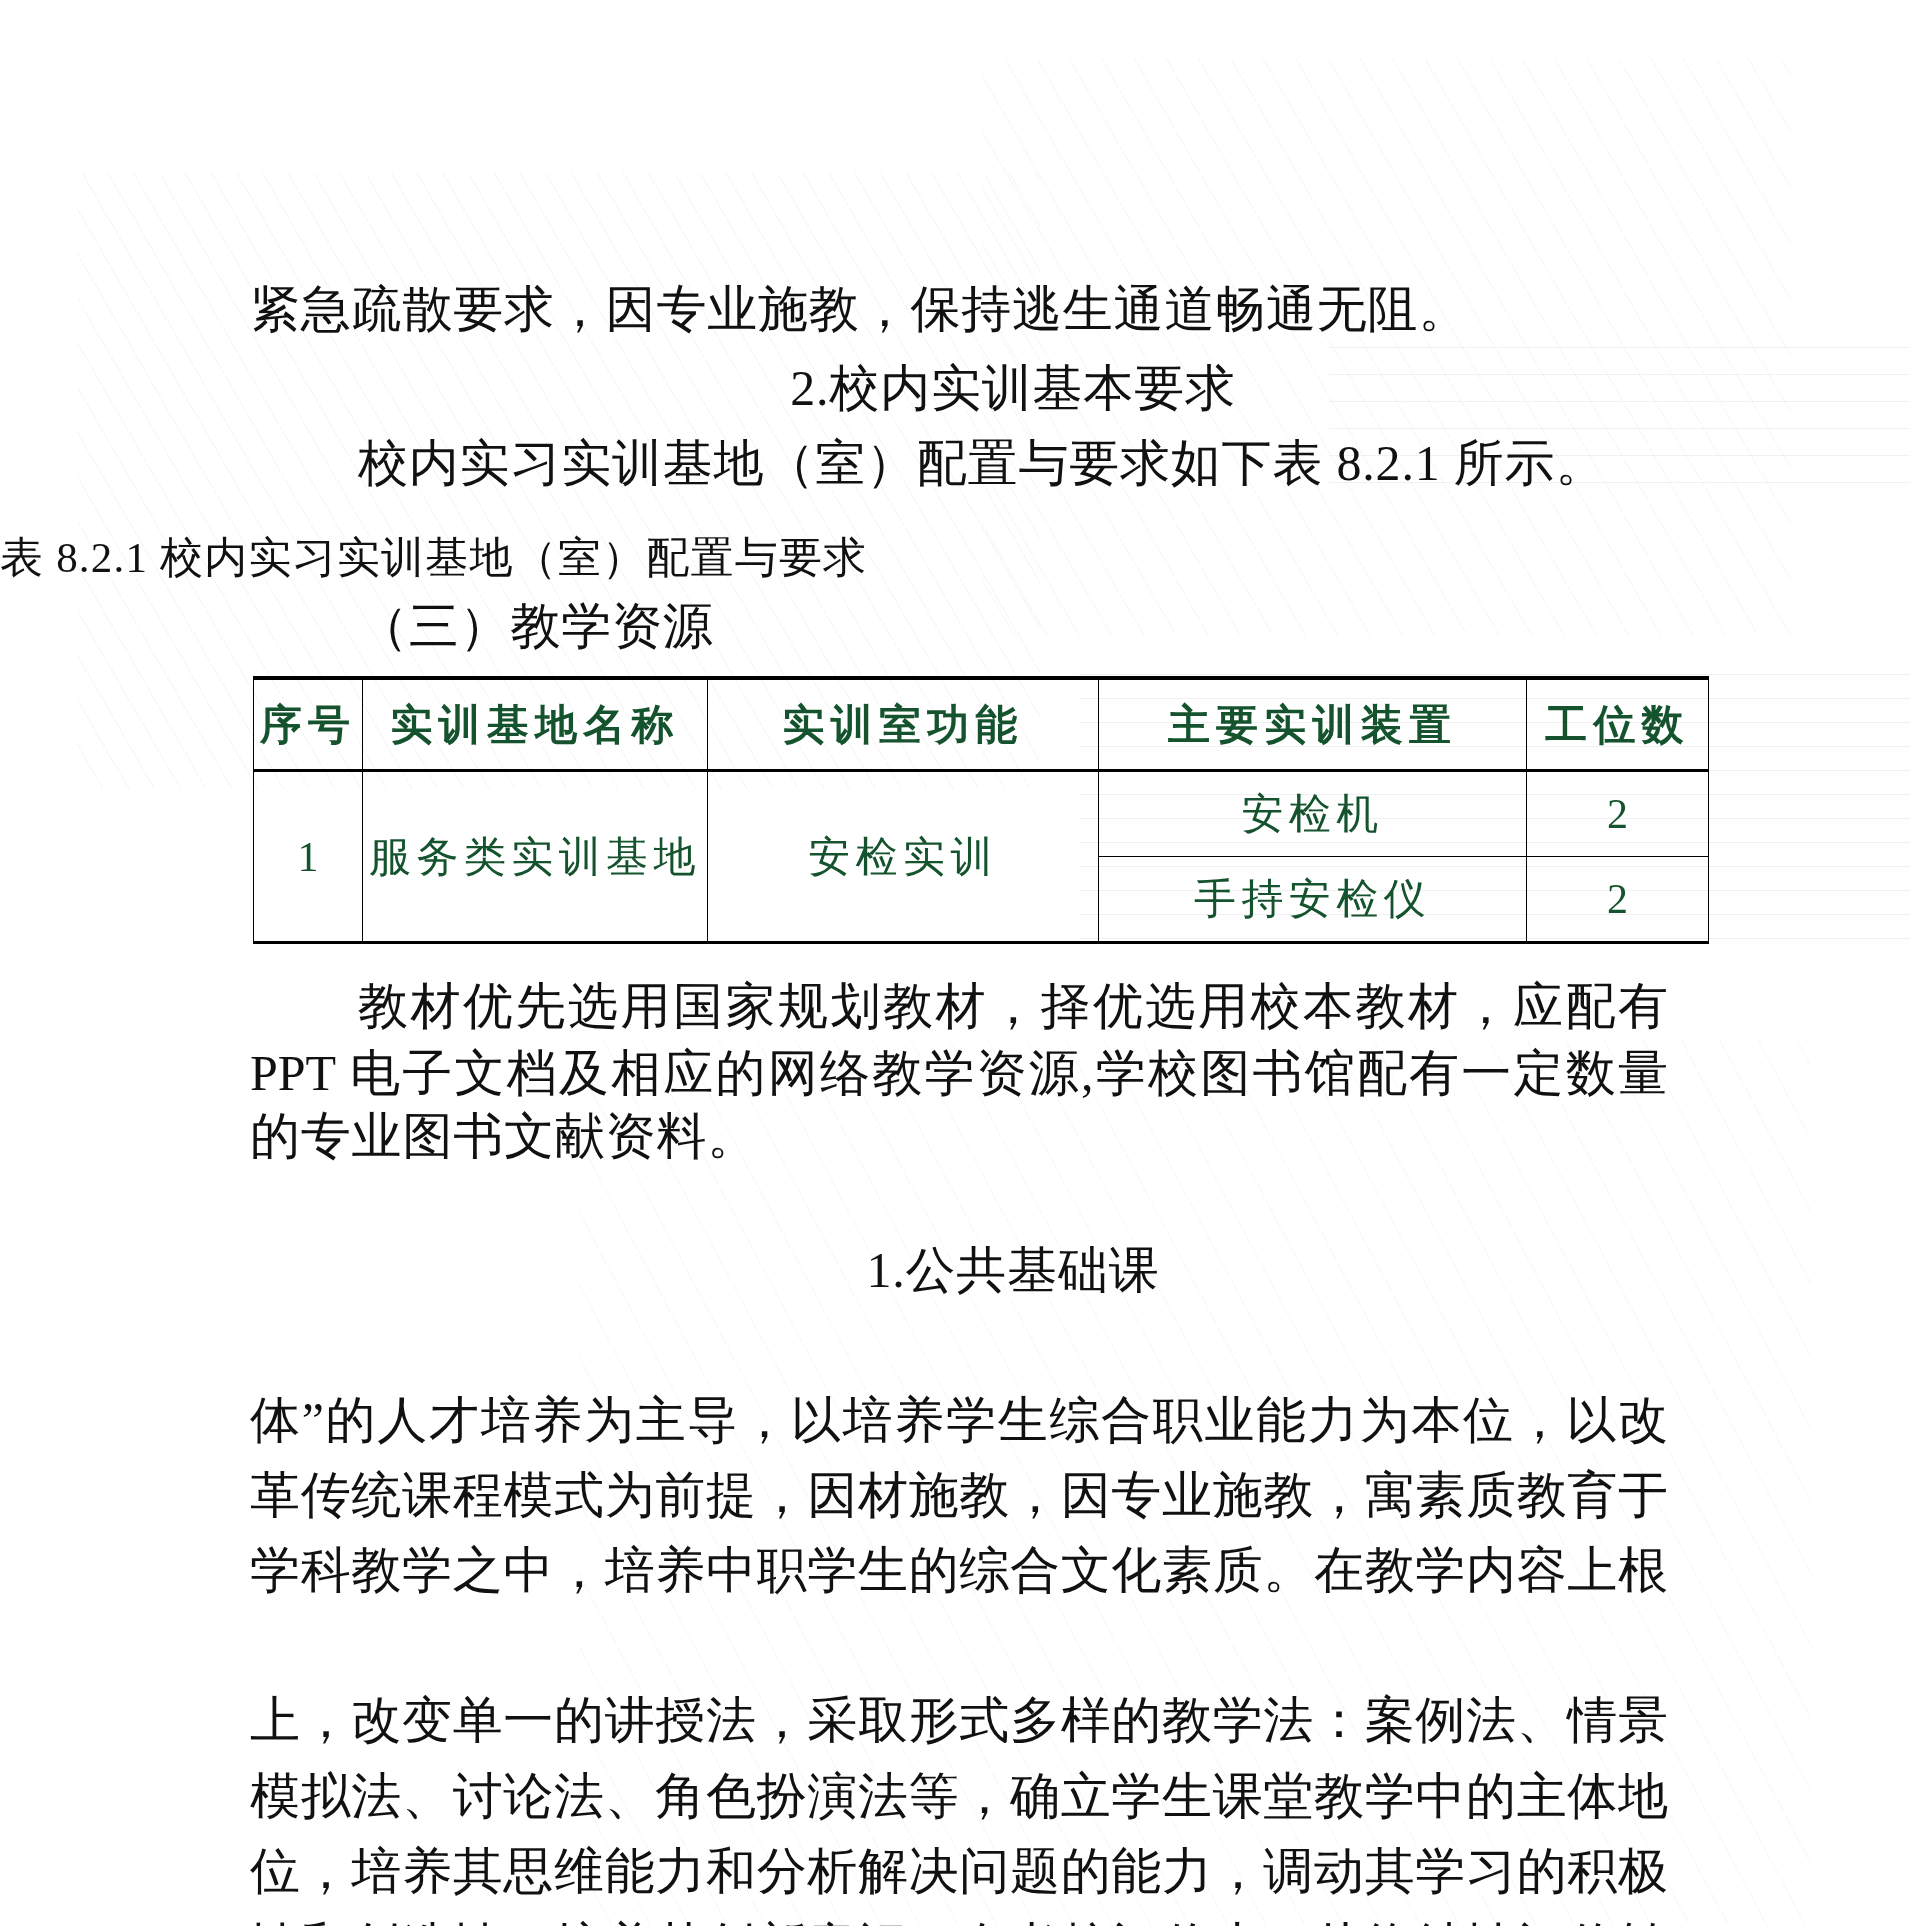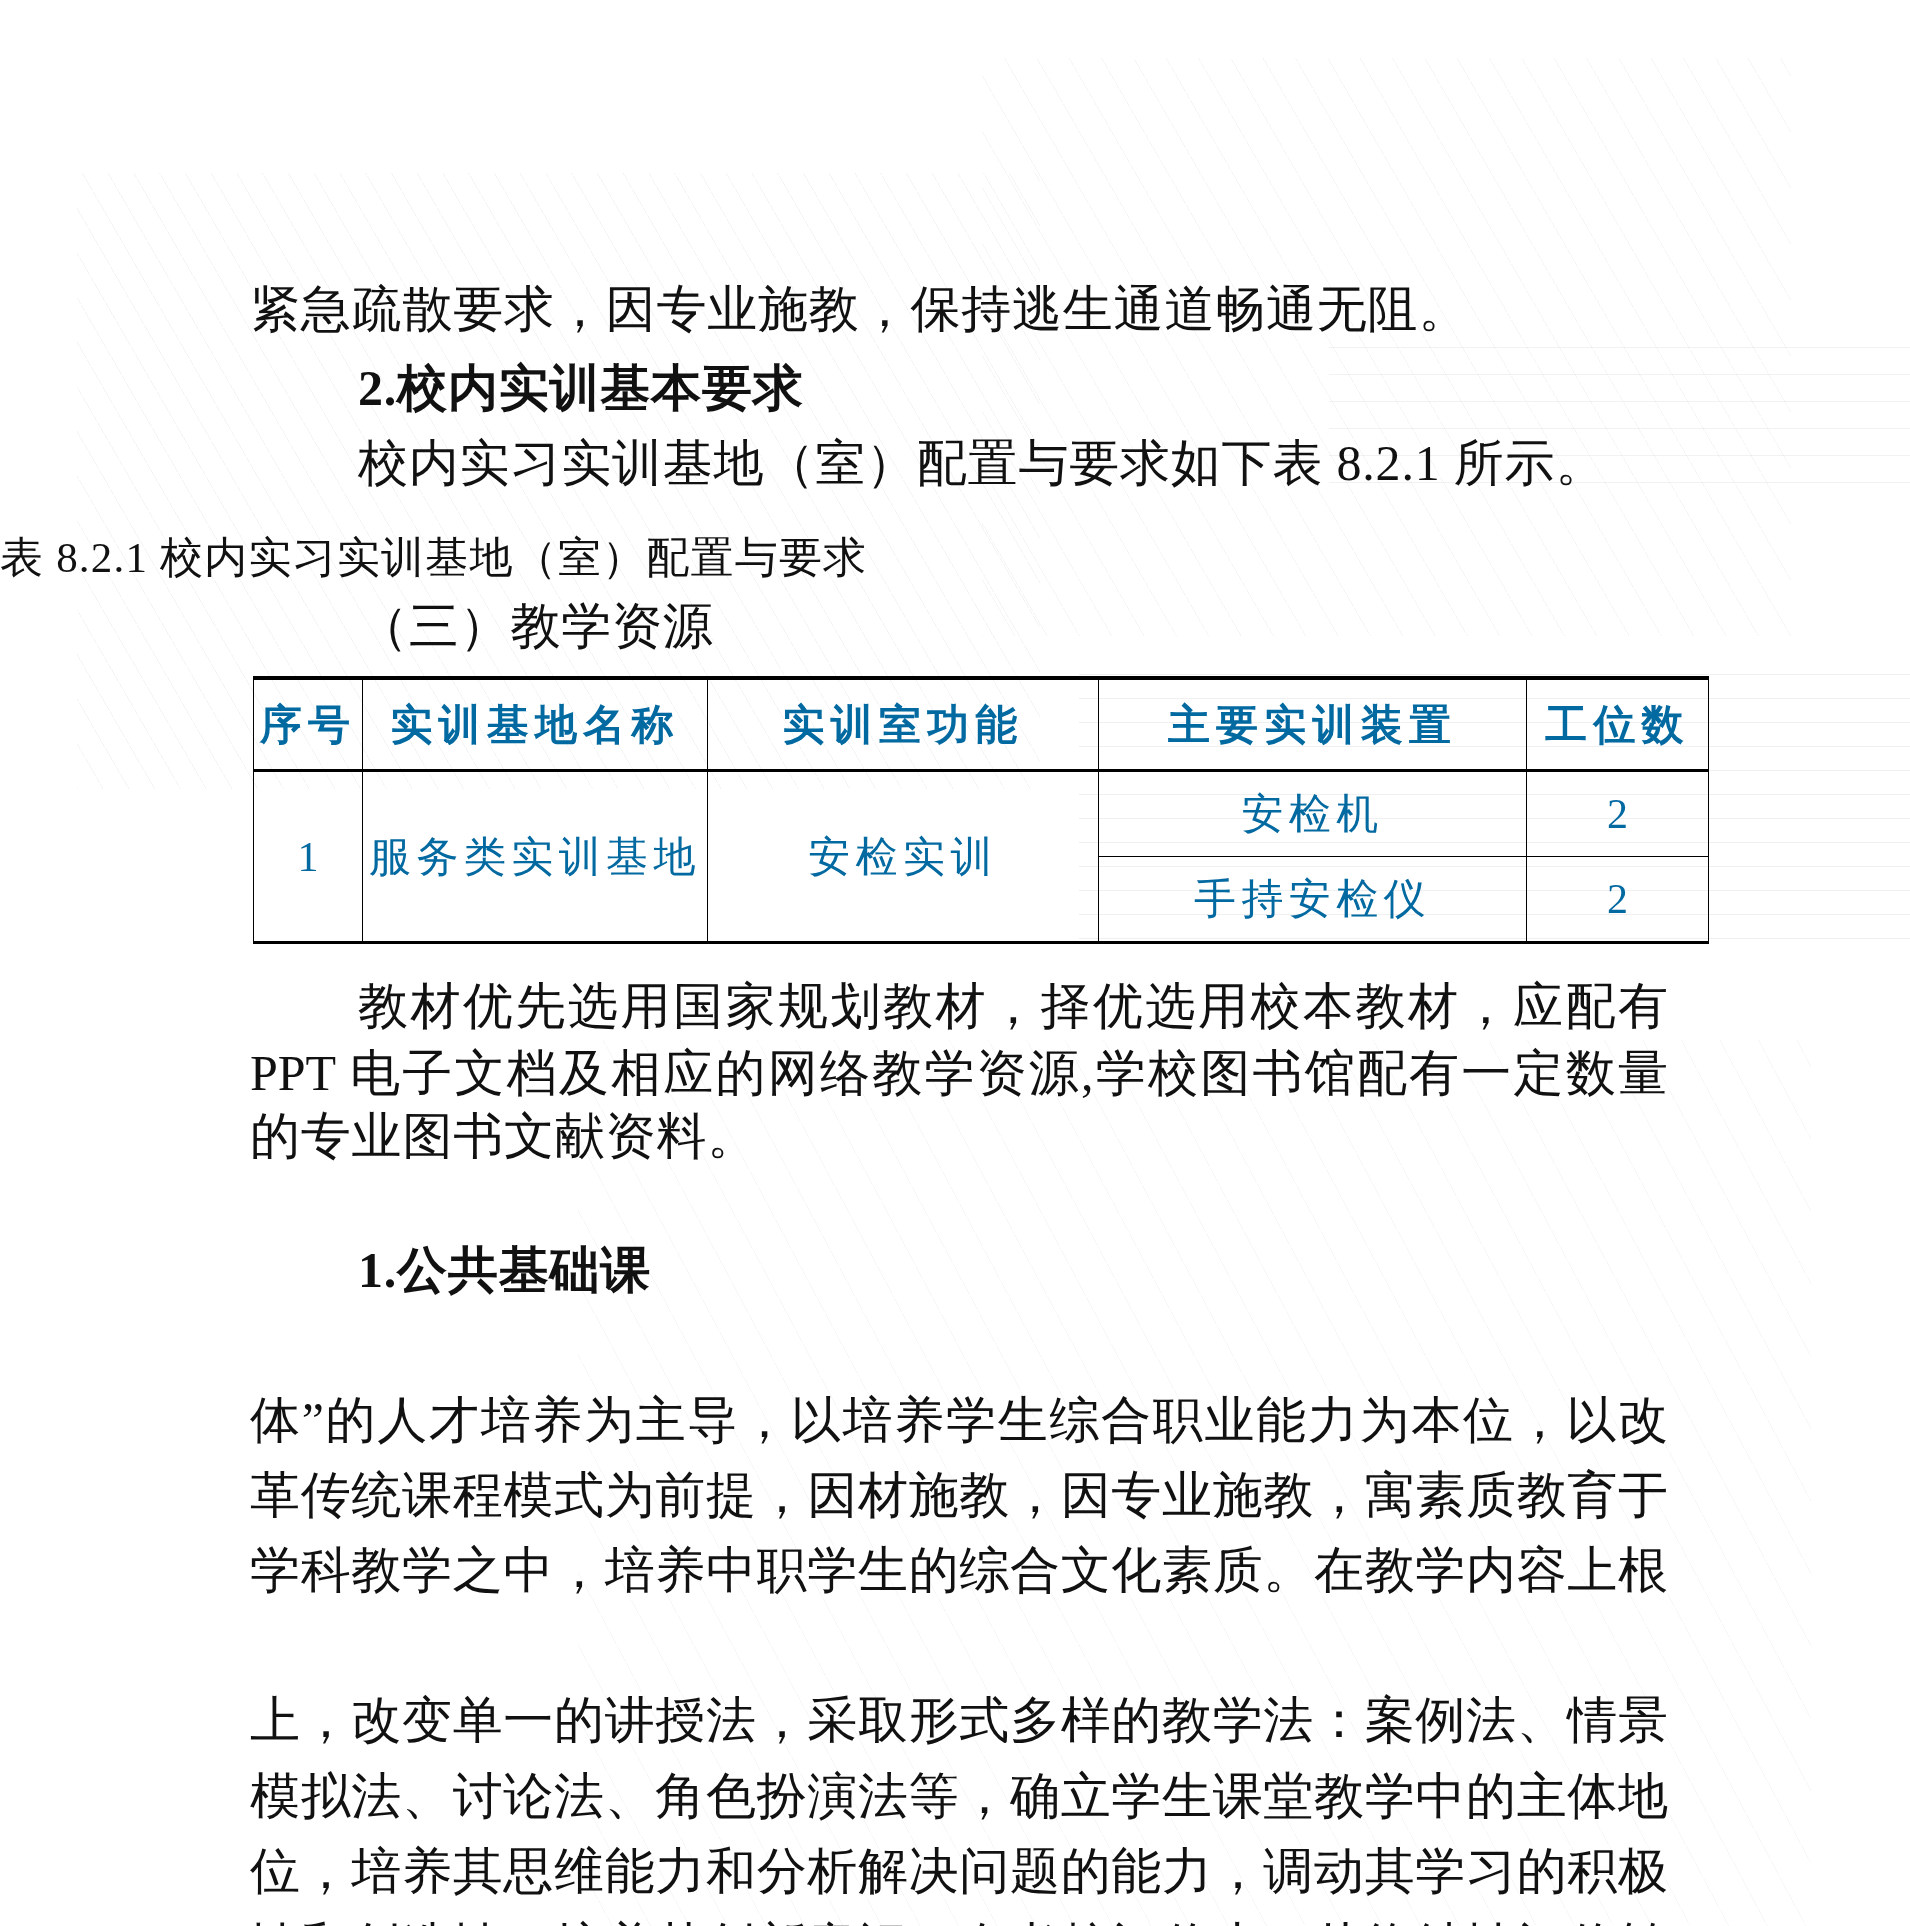--- a/index.html
+++ b/index.html
@@ -41,21 +41,21 @@
     left: 250px;
     width: 1418px;
     height: 74px;
     line-height: 74px;
     font-size: 50px;
     letter-spacing: 0.8px;
     box-sizing: border-box;
     white-space: nowrap;
   }
   .indent { padding-left: 108px; }
-  .bold { font-weight: bold; }
+  .bold { font-weight: normal; text-align: center; }
   .jfull {
     white-space: normal;
     text-align: justify;
     text-align-last: justify;
     letter-spacing: 0;
   }
   .caption {
     left: 0; width: 1911px;
     text-align: left;
     font-size: 43px;
@@ -67,21 +67,21 @@
     position: absolute;
     left: 253px; top: 676px;
     width: 1455px;
     border-collapse: collapse;
     table-layout: fixed;
     border-top: 4.6px solid #000;
     border-bottom: 3.9px solid #000;
     border-left: 1.9px solid #000;
     border-right: 1.9px solid #000;
     font-size: 42px;
-    color: #0369a1;
+    color: #14532d;
   }
   table.basetable th, table.basetable td {
     border: 1.5px solid #000;
     text-align: center;
     vertical-align: middle;
     padding: 0;
     overflow: hidden;
   }
   table.basetable th {
     font-weight: bold;

